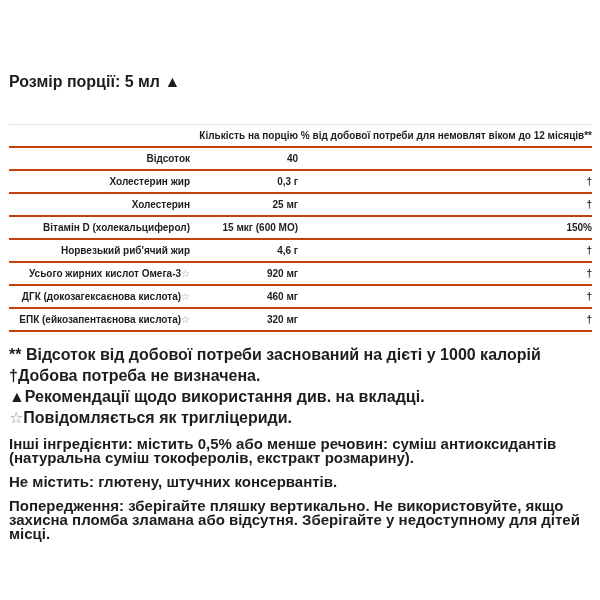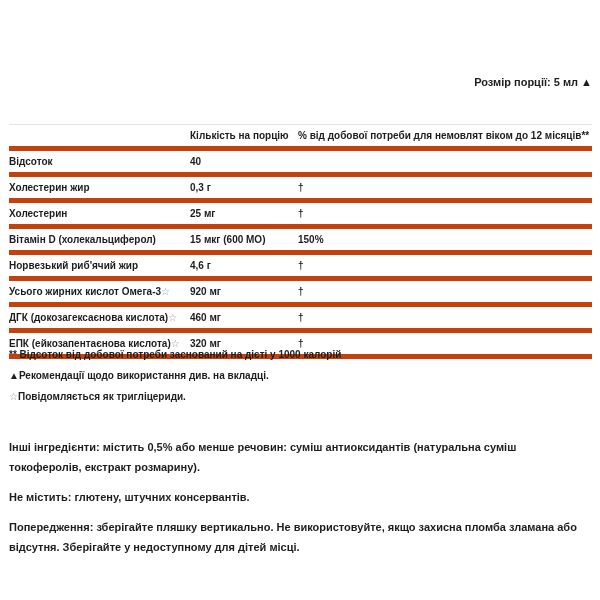--- a/index.html
+++ b/index.html
@@ -17,71 +17,70 @@
     color: #1d1d1d;
     overflow: hidden;
   }
   .top-info {
     position: absolute;
     top: 76px;
     left: 9px;
     right: 8px;
   }
   .top-line {
-    font-size: 11px;
+    font-size: 16px;
     line-height: 12px;
     margin-bottom: 14px;
     white-space: nowrap;
-    text-align: right;
   }
   table.nutrition {
     position: absolute;
     top: 124px;
     left: 9px;
     width: 583px;
     border-collapse: collapse;
     border-top: 1px solid #e3e3e3;
     table-layout: fixed;
   }
   table.nutrition col.c-name   { width: 181px; }
   table.nutrition col.c-amount { width: 108px; }
   table.nutrition th,
   table.nutrition td {
     font-size: 10px;
     font-weight: 700;
-    text-align: left;
+    text-align: right;
     vertical-align: middle;
-    border-bottom: 5px solid #c2410c;
+    border-bottom: 2px solid #c2410c;
     padding: 0;
     height: 21px;
     white-space: nowrap;
     overflow: hidden;
     color: #1d1d1d;
   }
   .footnotes {
     position: absolute;
     top: 348px;
     left: 9px;
     right: 8px;
   }
   .footnote {
-    font-size: 10px;
+    font-size: 16px;
     line-height: 13px;
     margin-bottom: 8px;
     white-space: nowrap;
   }
   .paragraphs {
     position: absolute;
     top: 437px;
     left: 9px;
     right: 8px;
   }
   .para {
-    font-size: 11px;
-    line-height: 20px;
+    font-size: 15px;
+    line-height: 14px;
     margin: 0 0 10px 0;
   }
   .star { color: #969696; }
 </style>
 </head>
 <body>
 
 <div class="page">
 
   <div class="top-info">
@@ -140,20 +139,21 @@
         <tr>
           <td>ЕПК (ейкозапентаєнова кислота)<span class="star">☆</span></td>
           <td>320 мг</td>
           <td>†</td>
         </tr>
       </tbody>
   </table>
 
   <div class="footnotes">
       <div class="footnote">** Відсоток від добової потреби заснований на дієті у 1000 калорій</div>
+      <div class="footnote">†Добова потреба не визначена.</div>
       <div class="footnote">▲Рекомендації щодо використання див. на вкладці.</div>
       <div class="footnote"><span class="star">☆</span>Повідомляється як тригліцериди.</div>
     </div>
 
   <div class="paragraphs">
       <p class="para">Інші інгредієнти: містить 0,5% або менше речовин: суміш антиоксидантів (натуральна суміш токоферолів, екстракт розмарину).</p>
       <p class="para">Не містить: глютену, штучних консервантів.</p>
       <p class="para">Попередження: зберігайте пляшку вертикально. Не використовуйте, якщо захисна пломба зламана або відсутня. Зберігайте у недоступному для дітей місці.</p>
     </div>
 

